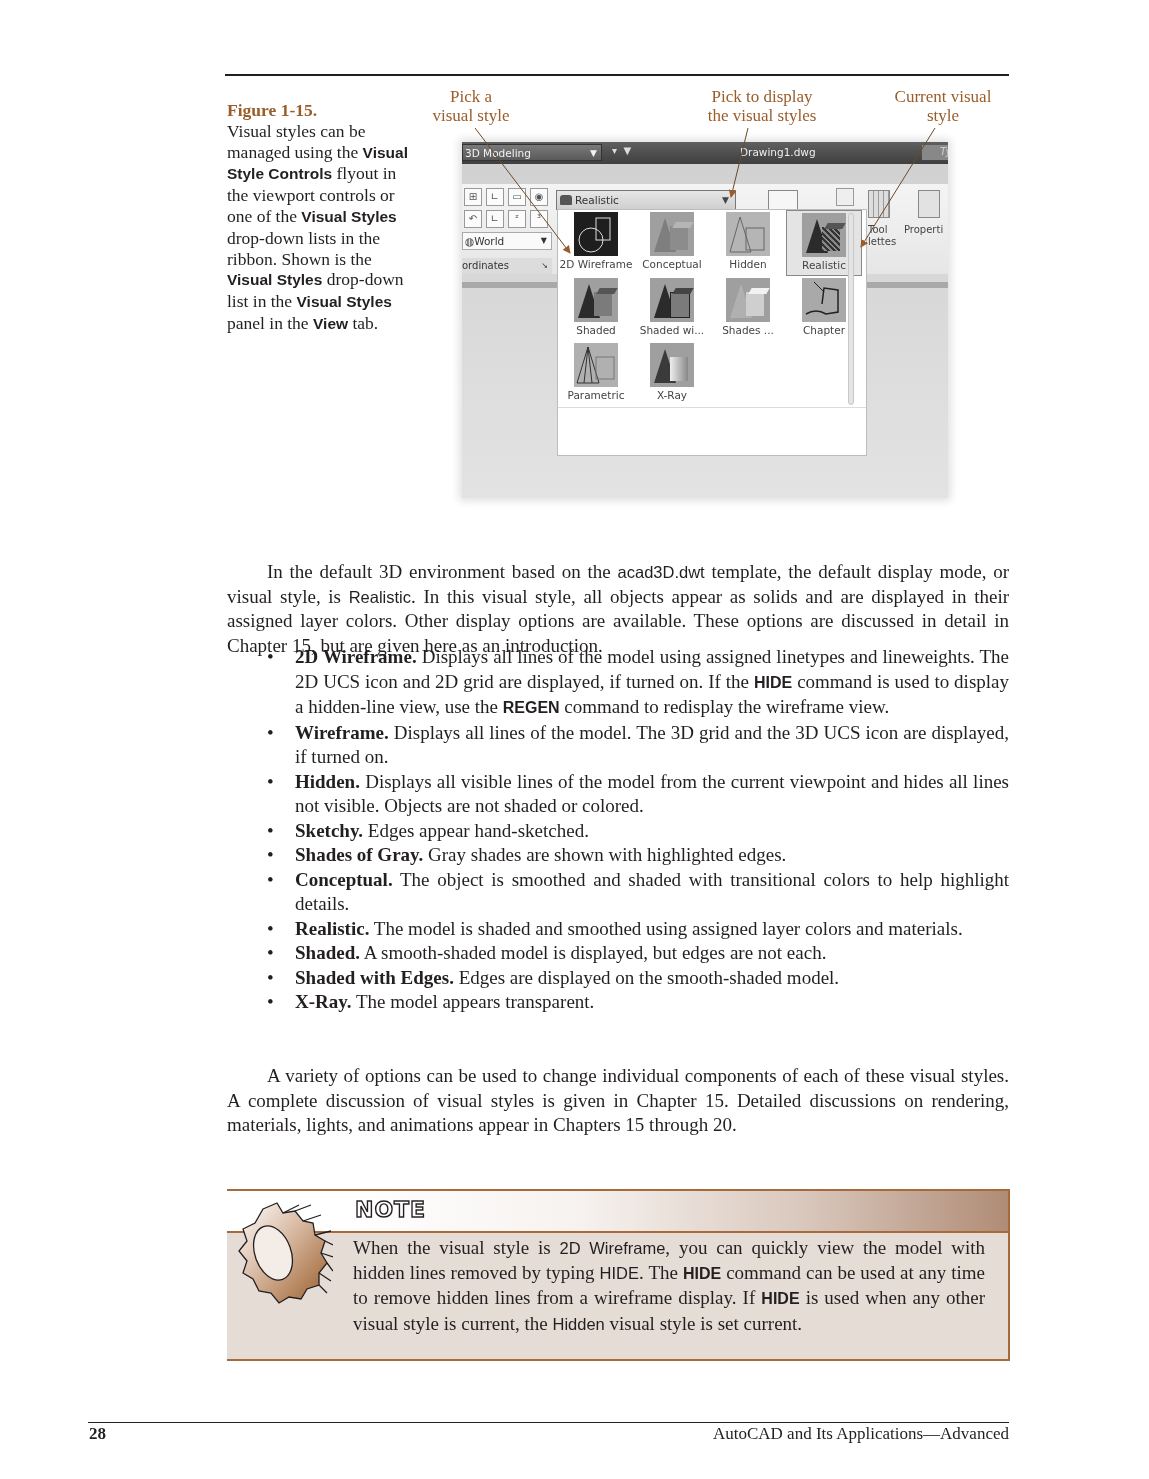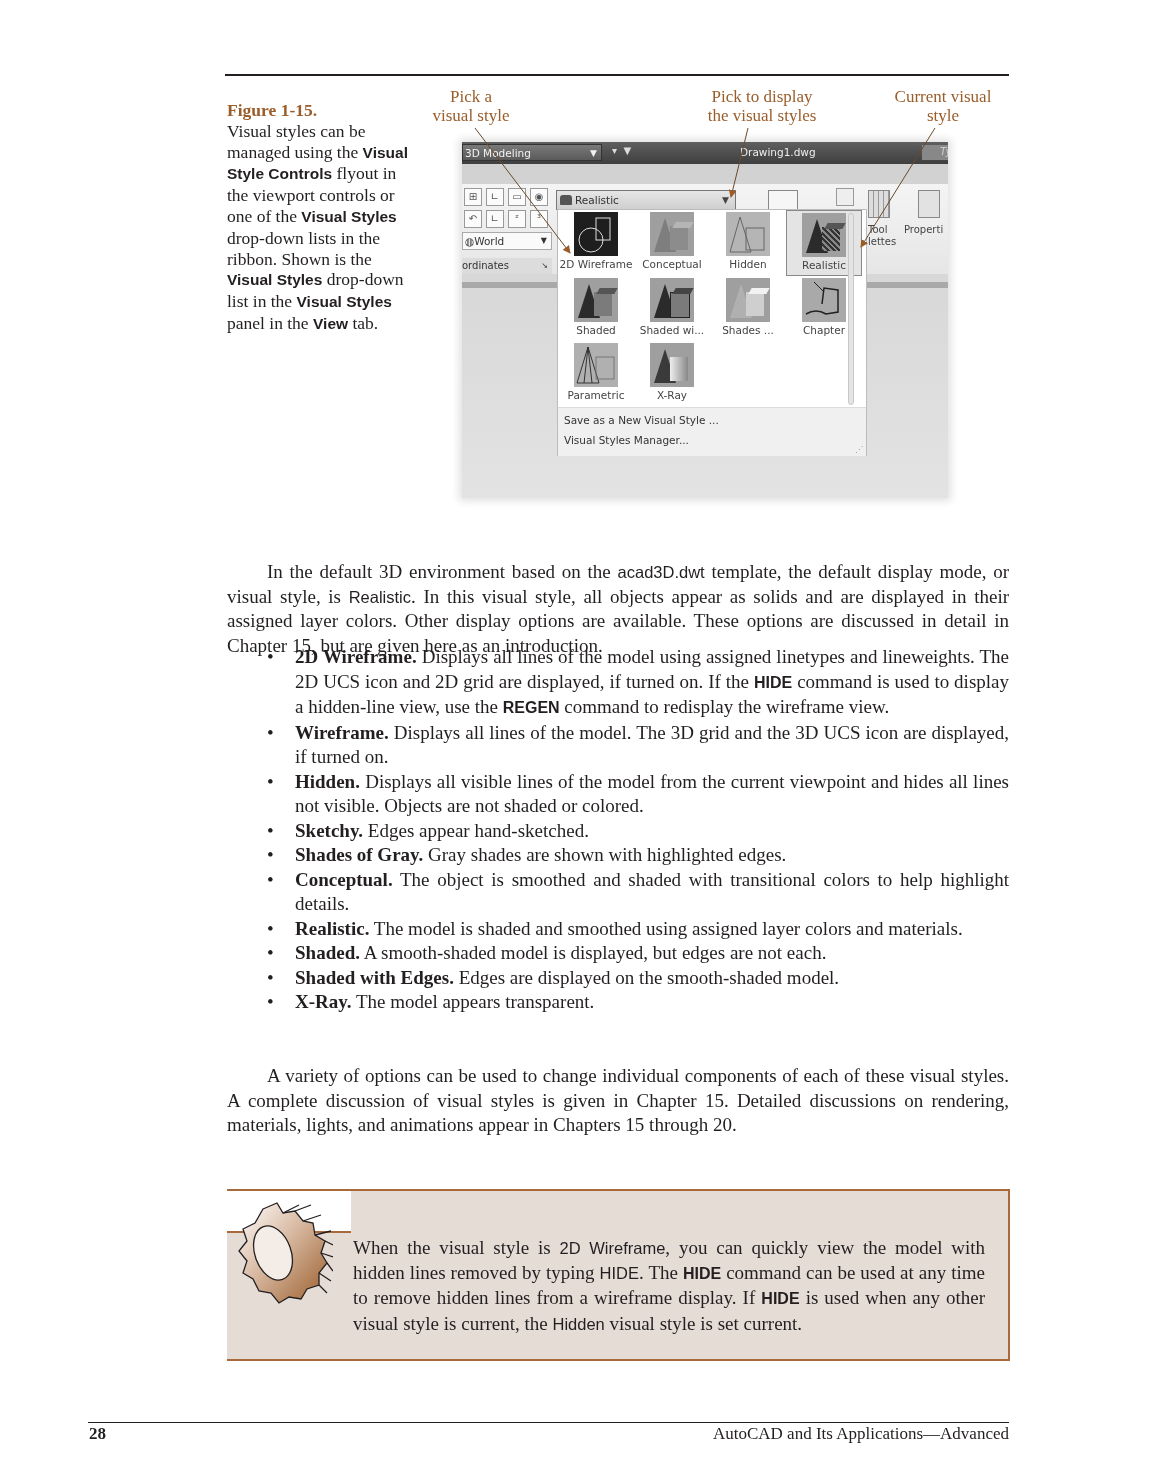--- a/index.html
+++ b/index.html
@@ -228,25 +228,20 @@
       <div class="vs-item" style="left:76px;top:133px">
         <div class="thumb">
             <div class="cone" style="border-bottom-color:#3a3a3a"></div>
             <div class="cube" style="background:linear-gradient(90deg,#eee,#888)"></div>
           </div>
         <div class="lbl">X-Ray</div>
       </div>
       <div class="vscroll"></div>
     </div>
     <div class="dd-sep"></div>
-    <div class="dd-footer">
-      <div class="dd-link" style="top:6px">Save as a New Visual Style ...</div>
-      <div class="dd-link" style="top:26px">Visual Styles Manager...</div>
-      <span class="grip">⋰</span>
-    </div>
   </div>
 </div>
 
 <svg class="leader" style="left:0;top:0;" width="1149" height="520">
   <defs>
     <marker id="ah" markerWidth="8" markerHeight="8" refX="7" refY="4" orient="auto">
         <path d="M0,0 L8,4 L0,8 z" fill="#9a5d2a"></path>
       </marker>
   </defs>
   <line x1="475" y1="128" x2="570" y2="253" stroke="#6b4a2c" stroke-width="1" marker-end="url(#ah)"></line>
@@ -286,18 +281,21 @@
           <stop offset="0.45" stop-color="#d8b9a2"></stop>
           <stop offset="1" stop-color="#9a5d2a"></stop>
         </linearGradient>
     </defs>
     <g stroke="#231f20" stroke-width="1.3" fill="url(#gg)">
       <path d="M30 14 L44 8 L50 18 L62 16 L70 26 L80 28 L82 40 L92 46 L88 58 L94 68 L86 78 L86 90 L74 94 L68 104 L56 102 L46 108 L38 98 L26 96 L20 84 L10 78 L14 66 L6 56 L14 46 L10 34 L22 28 Z"></path>
       <ellipse cx="40" cy="58" rx="18" ry="28" fill="#f4ece6" transform="rotate(-20 40 58)"></ellipse>
       <path d="M50 18 L66 10 M62 16 L78 10 M70 26 L88 20 M82 40 L98 36 M92 46 L100 50 M88 58 L100 62 M94 68 L100 76 M86 78 L98 86 M86 90 L94 98" fill="none"></path>
     </g>
   </svg>
+  <div class="note-head">
+    <span class="note-title">NOTE</span>
+  </div>
   <div class="note-text"><span>When the visual style is </span><span class="inline-sans">2D Wireframe</span><span>, you can quickly view the model with hidden lines removed by typing </span><span class="inline-sans">HIDE</span><span>. The </span><span class="inline-sans-b">HIDE</span><span> command can be used at any time to remove hidden lines from a wireframe display. If </span><span class="inline-sans-b">HIDE</span><span> is used when any other visual style is current, the </span><span class="inline-sans">Hidden</span><span> visual style is set current.</span></div>
 </div>
 
 <div class="footer-rule"></div>
 <div class="page-num">28</div>
 <div class="book-title">AutoCAD and Its Applications—Advanced</div>
 
 </body></html>

